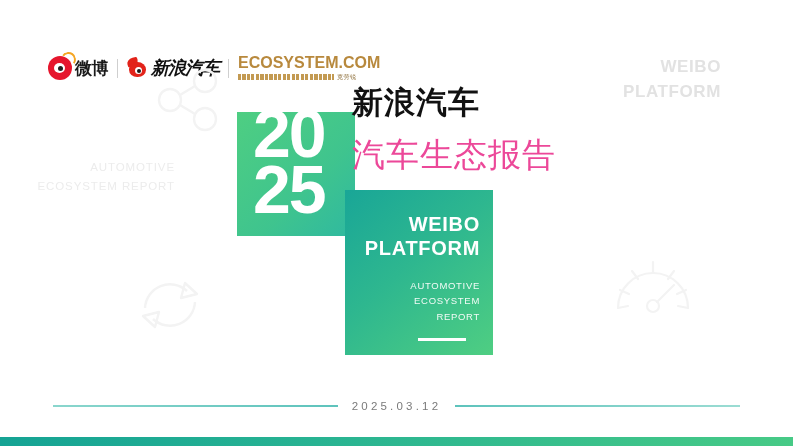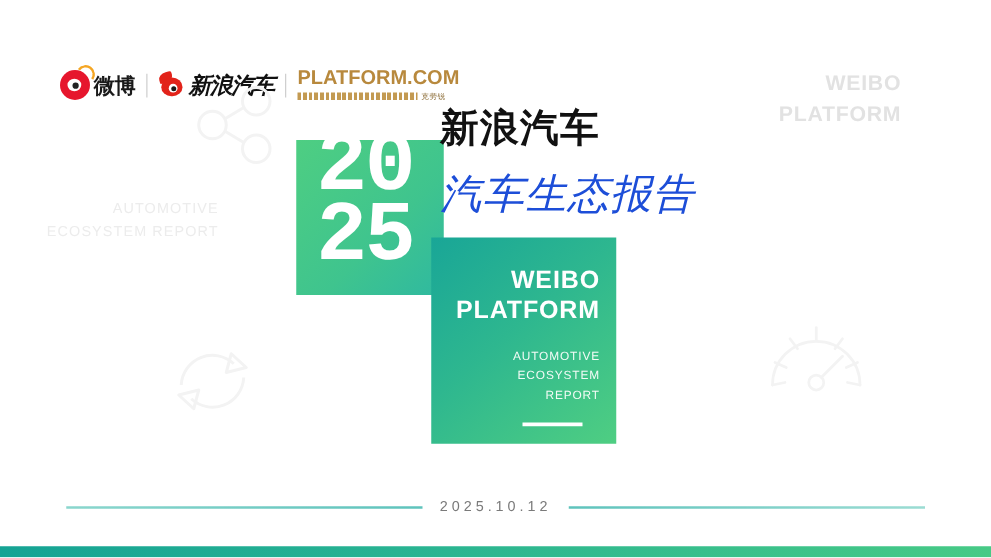--- a/index.html
+++ b/index.html
@@ -290,25 +290,24 @@
     z-index: 5;
     white-space: nowrap;
   }
   .subtitle-cn {
     position: absolute;
     left: 352px;
     top: 133px;
     font-family: "DejaVu Sans", sans-serif;
     font-size: 33px;
     font-weight: normal;
-    color: #1d4ed8;
+    color: #ec4899;
     letter-spacing: 1px;
     z-index: 5;
     white-space: nowrap;
-    font-style: italic;
   }
 
   
   .footer {
     position: absolute;
     left: 0;
     top: 398px;
     width: 793px;
     height: 16px;
     display: flex;
@@ -367,21 +366,21 @@
         <span class="comb"></span>
         <span class="body"></span>
         <span class="eye"></span>
       </span>
       <span class="sina-text">新浪汽车</span>
     </div>
 
     <span class="logo-sep"></span>
 
     <div class="logo-topklout">
-      <span class="tk-main">PLATFORM.COM</span>
+      <span class="tk-main">ECOSYSTEM.COM</span>
       <span class="tk-sub-row">
         <span class="tk-sub"></span>
         <span class="tk-sub2">克劳锐</span>
       </span>
     </div>
   </div>
 
   <div class="deco" style="left:152px; top:66px;">
     <svg width="72" height="68" viewBox="0 0 72 68" fill="none" stroke="#f3f3f3" stroke-width="2.4">
       <circle cx="18" cy="34" r="11"></circle>
@@ -417,35 +416,35 @@
   </div>
 
   <div class="wm-right" style="white-space: pre-line;">WEIBO
 PLATFORM</div>
   <div class="wm-left" style="white-space: pre-line;">AUTOMOTIVE
 ECOSYSTEM REPORT</div>
 
   <div class="block-a"></div>
   <div class="block-b"></div>
 
-  <div class="year" style="white-space: pre-line; font-family: Liberation Mono, monospace;">20
+  <div class="year" style="white-space: pre-line;">20
 25</div>
 
   <div class="block-b-inner">
     <div class="bb-en" style="white-space: pre-line;">WEIBO
 PLATFORM</div>
     <div class="bb-sub" style="white-space: pre-line;">AUTOMOTIVE
 ECOSYSTEM REPORT</div>
     <div class="bb-rule"></div>
   </div>
 
   <div class="title-cn">新浪汽车</div>
   <div class="subtitle-cn">汽车生态报告</div>
 
   <div class="footer">
     <span class="f-line left"></span>
-    <span class="f-date">2025.10.12</span>
+    <span class="f-date">2025.03.12</span>
     <span class="f-line right"></span>
   </div>
 
   <div class="bottom-bar"></div>
 
 </div>
 
 </body></html>

